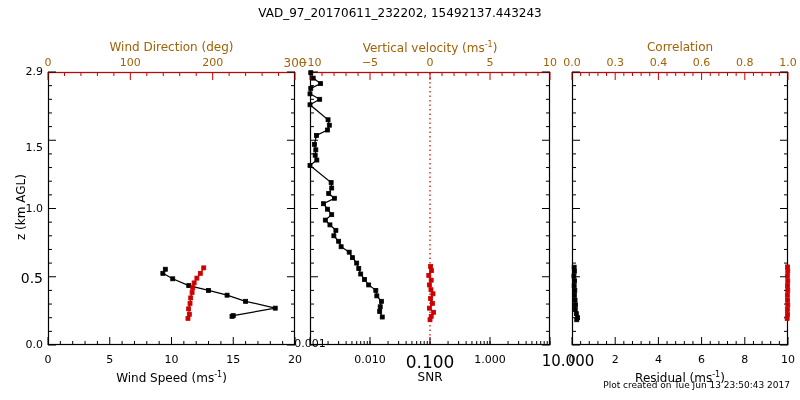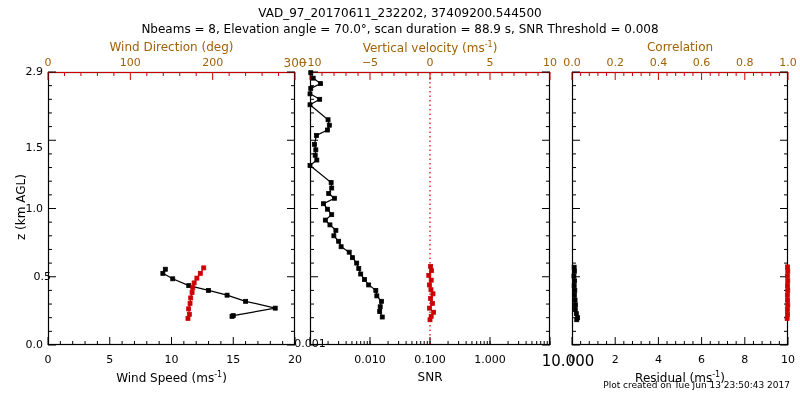--- a/index.html
+++ b/index.html
@@ -43,22 +43,21 @@
     top: 381px; left: 790px; font-size: 9px;
     transform: translateX(-100%);
   }
   .sup { font-size: 8px; vertical-align: super; }
 </style>
 </head>
 <body>
 
 <div id="root">
 
-  <div class="txt ctr" id="title">VAD_97_20170611_232202, 37409200.544500</div>
-  <div class="txt ctr" id="subtitle">Nbeams = 8, Elevation angle = 70.0°, scan duration = 88.9 s, SNR Threshold = 0.008</div>
+  <div class="txt ctr" id="title">VAD_97_20170611_232202, 15492137.443243</div>
 
   <div class="ylabel" style="left:14px; top:240px;">z (km AGL)</div>
 
   <div class="txt" id="footer">Plot created on Tue Jun 13 23:50:43 2017</div>
 
   <svg id="canvas" width="800" height="400">
       <rect x="48.5" y="72.5" width="246" height="272" fill="none" stroke="#000000" stroke-width="1.2"></rect>
       <line x1="48" y1="72.5" x2="295" y2="72.5" stroke="#cc0000" stroke-width="1.2"></line>
       <line x1="48" y1="345" x2="48" y2="337" stroke="#000000" stroke-width="1"></line>
       <line x1="60.35" y1="345" x2="60.35" y2="341" stroke="#000000" stroke-width="1"></line>
@@ -457,44 +456,44 @@
       <div class="txt" style="left: 171.5px; top: 354px; font-size: 11px; transform: translateX(-50%);">10</div>
       <div class="txt" style="left: 233.25px; top: 354px; font-size: 11px; transform: translateX(-50%);">15</div>
       <div class="txt" style="left: 295px; top: 354px; font-size: 11px; transform: translateX(-50%);">20</div>
       <div class="txt red" style="left: 48px; top: 57px; font-size: 11px; transform: translateX(-50%);">0</div>
       <div class="txt red" style="left: 130.333px; top: 57px; font-size: 11px; transform: translateX(-50%);">100</div>
       <div class="txt red" style="left: 212.667px; top: 57px; font-size: 11px; transform: translateX(-50%);">200</div>
       <div class="txt red" style="left: 295px; top: 57px; font-size: 12px; transform: translateX(-50%);">300</div>
       <div class="txt" style="left: 171.5px; top: 371px; font-size: 12px; transform: translateX(-50%);">Wind Speed (ms<span class="sup">-1</span>)</div>
       <div class="txt red" style="left: 171.5px; top: 41px; font-size: 12px; transform: translateX(-50%);">Wind Direction (deg)</div>
       <div class="txt" style="left: 43px; top: 339px; font-size: 11px; transform: translateX(-100%);">0.0</div>
-      <div class="txt" style="left: 51px; top: 270.75px; font-size: 11px; transform: translateX(-100%);">0.5</div>
+      <div class="txt" style="left: 43px; top: 270.75px; font-size: 14px; transform: translateX(-100%);">0.5</div>
       <div class="txt" style="left: 43px; top: 202.5px; font-size: 11px; transform: translateX(-100%);">1.0</div>
       <div class="txt" style="left: 43px; top: 134.25px; font-size: 11px; transform: translateX(-100%); margin-top: 8px;">1.5</div>
       <div class="txt" style="left: 43px; top: 66px; font-size: 11px; transform: translateX(-100%);">2.9</div>
       <div class="txt" style="left: 310px; top: 338px; font-size: 11px; transform: translateX(-50%);">0.001</div>
       <div class="txt" style="left: 370px; top: 354px; font-size: 11px; transform: translateX(-50%);">0.010</div>
-      <div class="txt" style="left: 430px; top: 354px; font-size: 11px; transform: translateX(-50%);">0.100</div>
+      <div class="txt" style="left: 430px; top: 354px; font-size: 17px; transform: translateX(-50%);">0.100</div>
       <div class="txt" style="left: 490px; top: 354px; font-size: 11px; transform: translateX(-50%);">1.000</div>
       <div class="txt" style="left: 550px; top: 354px; font-size: 15px; transform: translateX(-50%); margin-left: 18px;">10.000</div>
       <div class="txt red" style="left: 310px; top: 57px; font-size: 11px; transform: translateX(-50%);">−10</div>
       <div class="txt red" style="left: 370px; top: 57px; font-size: 11px; transform: translateX(-50%);">−5</div>
       <div class="txt red" style="left: 430px; top: 57px; font-size: 11px; transform: translateX(-50%);">0</div>
       <div class="txt red" style="left: 490px; top: 57px; font-size: 11px; transform: translateX(-50%);">5</div>
       <div class="txt red" style="left: 550px; top: 57px; font-size: 11px; transform: translateX(-50%);">10</div>
       <div class="txt" style="left: 430px; top: 371px; font-size: 12px; transform: translateX(-50%);">SNR</div>
       <div class="txt red" style="left: 430px; top: 41px; font-size: 12px; transform: translateX(-50%);">Vertical velocity (ms<span class="sup">-1</span>)</div>
       <div class="txt" style="left: 572px; top: 354px; font-size: 11px; transform: translateX(-50%);">0</div>
       <div class="txt" style="left: 615.2px; top: 354px; font-size: 11px; transform: translateX(-50%);">2</div>
       <div class="txt" style="left: 658.4px; top: 354px; font-size: 11px; transform: translateX(-50%);">4</div>
       <div class="txt" style="left: 701.6px; top: 354px; font-size: 11px; transform: translateX(-50%);">6</div>
       <div class="txt" style="left: 744.8px; top: 354px; font-size: 11px; transform: translateX(-50%);">8</div>
       <div class="txt" style="left: 788px; top: 354px; font-size: 11px; transform: translateX(-50%);">10</div>
       <div class="txt red" style="left: 572px; top: 57px; font-size: 11px; transform: translateX(-50%);">0.0</div>
-      <div class="txt red" style="left: 615.2px; top: 57px; font-size: 11px; transform: translateX(-50%);">0.2</div>
+      <div class="txt red" style="left: 615.2px; top: 57px; font-size: 11px; transform: translateX(-50%);">0.3</div>
       <div class="txt red" style="left: 658.4px; top: 57px; font-size: 11px; transform: translateX(-50%);">0.4</div>
       <div class="txt red" style="left: 701.6px; top: 57px; font-size: 11px; transform: translateX(-50%);">0.6</div>
       <div class="txt red" style="left: 744.8px; top: 57px; font-size: 11px; transform: translateX(-50%);">0.8</div>
       <div class="txt red" style="left: 788px; top: 57px; font-size: 11px; transform: translateX(-50%);">1.0</div>
       <div class="txt" style="left: 680px; top: 371px; font-size: 12px; transform: translateX(-50%);">Residual (ms<span class="sup">-1</span>)</div>
       <div class="txt red" style="left: 680px; top: 41px; font-size: 12px; transform: translateX(-50%);">Correlation</div>
     </div>
 </div>
 
 </body></html>

